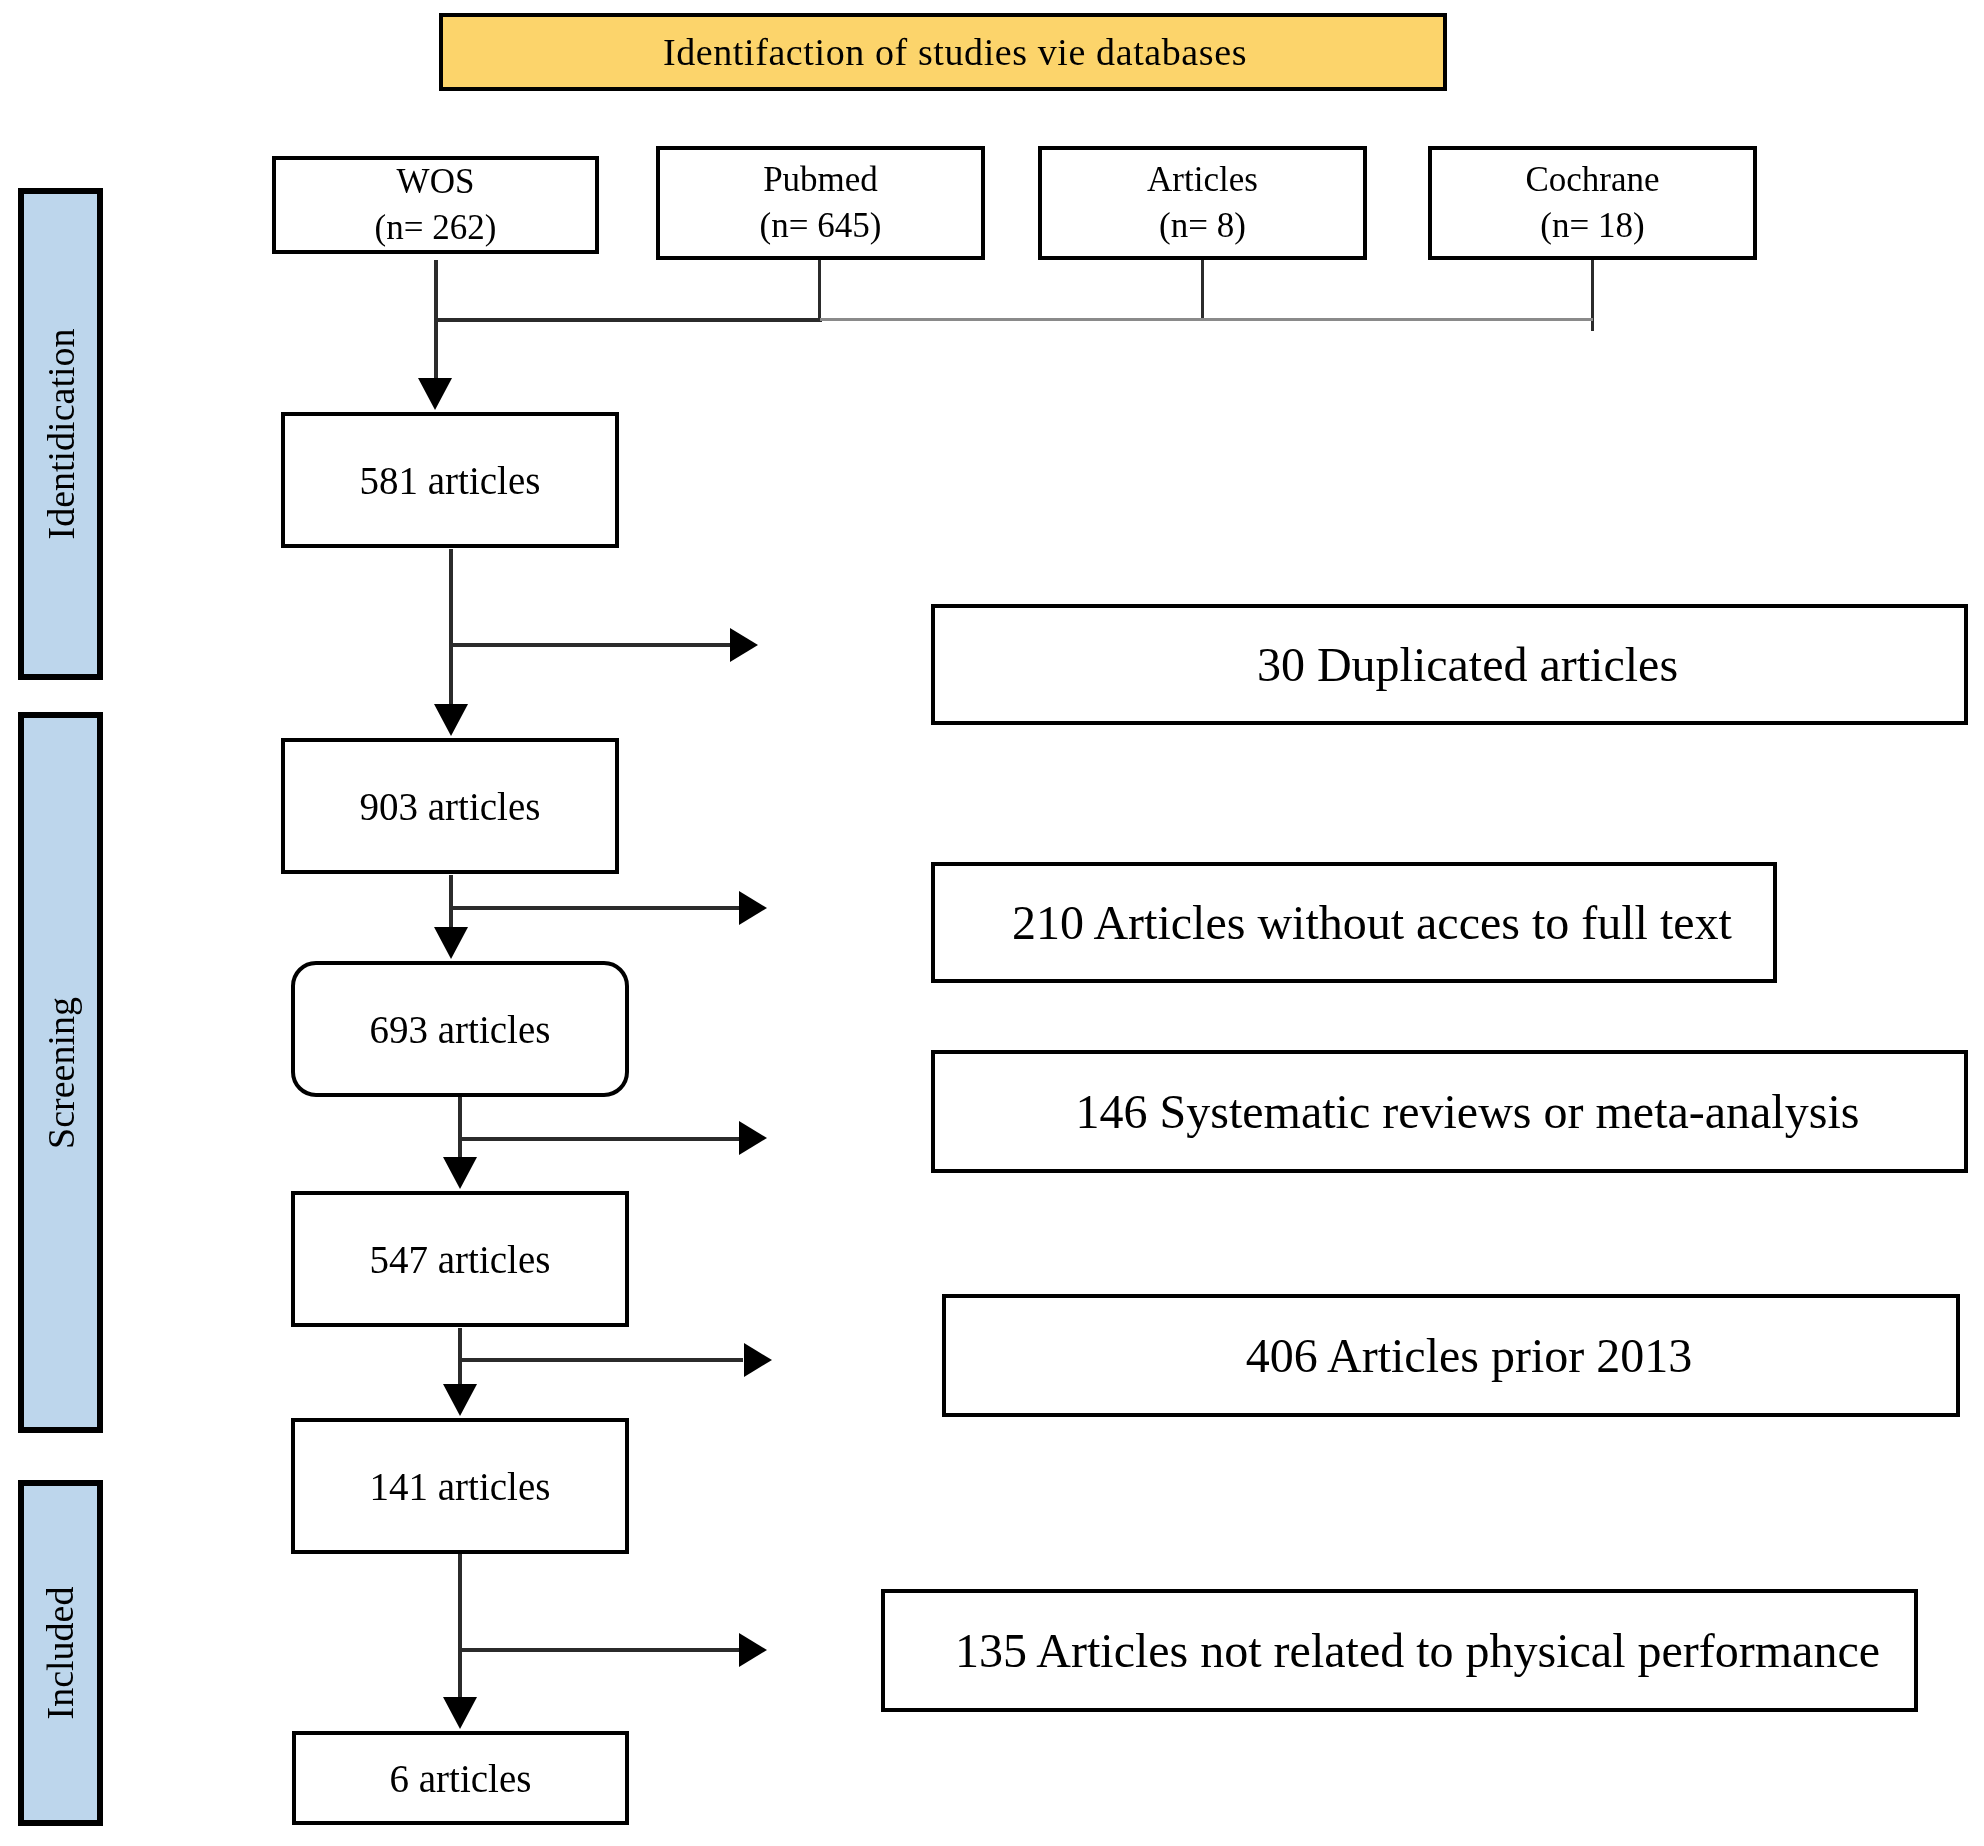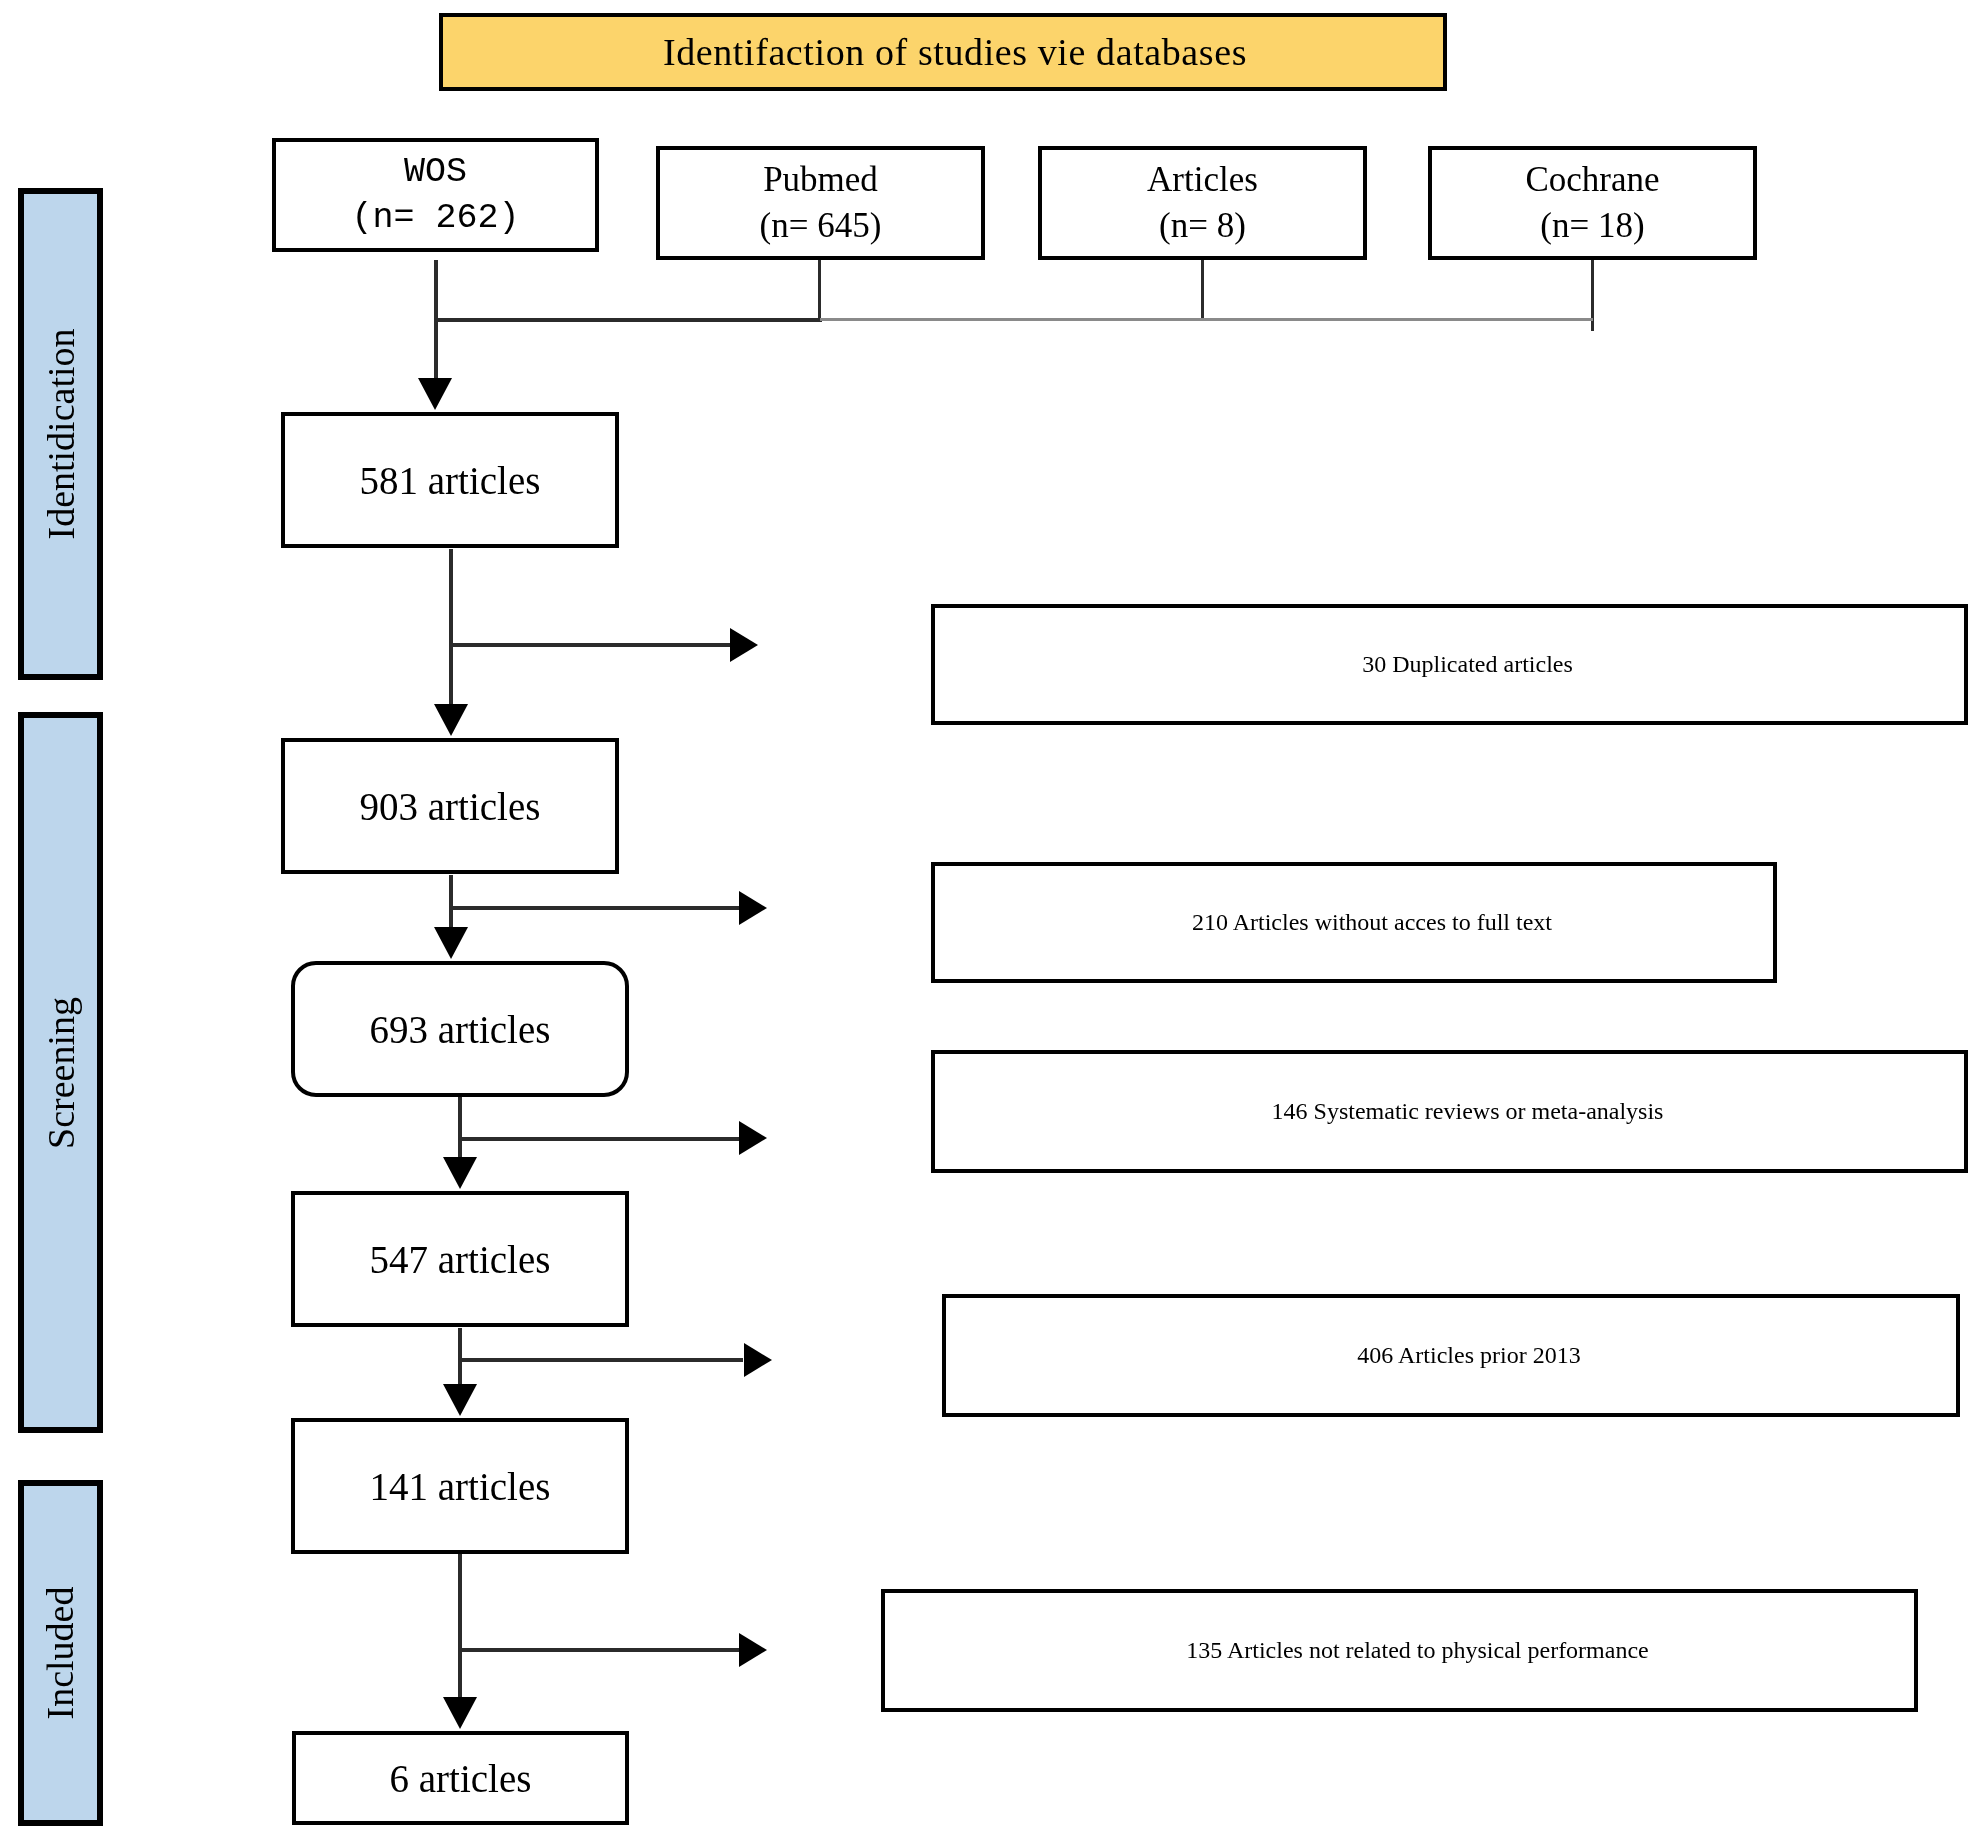--- a/index.html
+++ b/index.html
@@ -36,21 +36,21 @@
   }
   .db-box{
     font-size:35px;
     line-height:1.32;
   }
   .flow-box{
     font-size:39px;
   }
   .excl-box{
     border-width:4.2px;
-    font-size:24px;
+    font-size:48px;
     padding-left:36px;
   }
   .stage-bar{
     position:absolute;
     box-sizing:border-box;
     background:var(--stage-bg);
     border:6px solid var(--border);
     display:flex;
     align-items:center;
     justify-content:center;
@@ -82,21 +82,21 @@
 </style>
 </head>
 <body>
 
 <div class="canvas">
 
   <div class="box title-box" style="left:439px;top:12.7px;width:1008px;height:78px;padding-left:24px;">
     <span>Identifaction of studies vie databases</span>
   </div>
 
-  <div class="box db-box" style="left:272px;top:138px;width:327px;height:114px;font-family:Liberation Mono, monospace;">
+  <div class="box db-box" style="left:272px;top:156px;width:327px;height:98px;">
     <div>WOS</div>
     <div>(n= 262)</div>
   </div>
   <div class="box db-box" style="left:656px;top:146px;width:329px;height:114px;">
     <div>Pubmed</div>
     <div>(n= 645)</div>
   </div>
   <div class="box db-box" style="left:1038px;top:146px;width:329px;height:114px;">
     <div>Articles</div>
     <div>(n= 8)</div>

